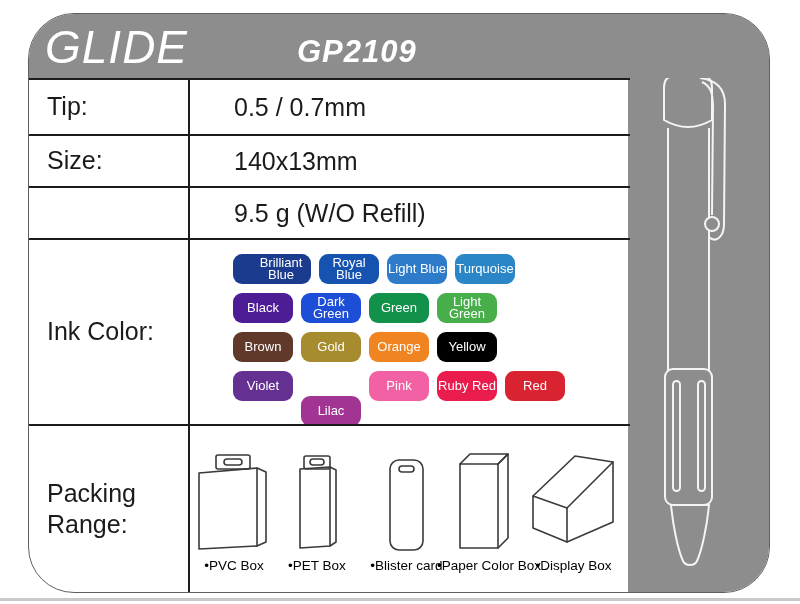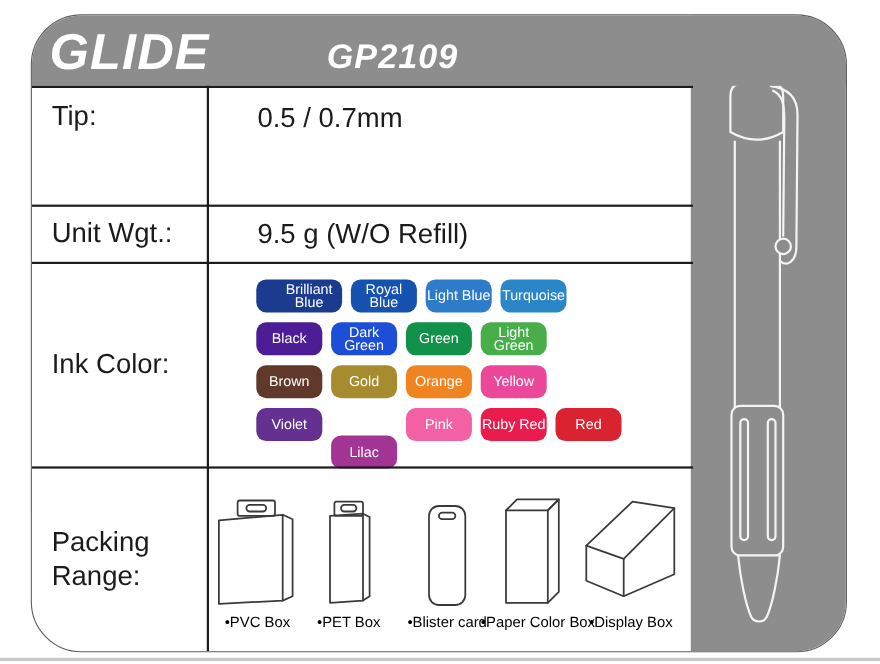--- a/index.html
+++ b/index.html
@@ -5,21 +5,21 @@
   html,body{margin:0;padding:0;background:#ffffff;}
   body{width:800px;height:604px;position:relative;overflow:hidden;
        font-family:"Liberation Sans","DejaVu Sans",sans-serif;color:#1b1b1b;}
 
   .card{position:absolute;left:28px;top:13px;width:742px;height:580px;
         box-sizing:border-box;border:1.5px solid #5f5f5f;border-radius:46px;
         background:#ffffff;overflow:hidden;}
 
   .gray-col{position:absolute;top:0;right:0;width:141px;height:100%;background:#8d8d8d;}
   .header{position:absolute;top:0;left:0;width:100%;height:64px;background:#8d8d8d;}
-  .brand{position:absolute;left:16px;top:6px;font-size:46px;font-weight:bold;
+  .brand{position:absolute;left:16px;top:6px;font-size:46px;font-weight:normal;
          font-style:italic;color:#ffffff;letter-spacing:1px;text-align:right;}
   .model{position:absolute;left:268px;top:20px;font-size:31px;font-weight:bold;
          font-style:italic;color:#ffffff;letter-spacing:1px;}
 
   .row{position:absolute;left:0;width:601px;border-top:2px solid #1c1c1c;box-sizing:border-box;}
   .r1{top:64px;height:56px;}
   .r2{top:120px;height:52px;}
   .r3{top:172px;height:52px;}
   .r4{top:224px;height:186px;}
   .r5{top:410px;height:168px;}
@@ -75,23 +75,26 @@
   <div class="header">
     <div class="brand">GLIDE</div>
     <div class="model">GP2109</div>
   </div>
 
   <div class="row r1">
     <div class="cell-label">Tip:</div>
     <div class="cell-value">0.5 / 0.7mm</div>
   </div>
 
+  <div class="row r2">
+    <div class="cell-label">Size:</div>
+    <div class="cell-value">140x13mm</div>
+  </div>
 
   <div class="row r3">
-    <div class="cell-label">Unit Wgt.:</div>
     <div class="cell-value">9.5 g (W/O Refill)</div>
   </div>
 
   <div class="row r4">
     <div class="cell-label">Ink Color:</div>
     <div class="swatches">
       <div class="sw-row">
         <div class="sw" style="background: rgb(27, 59, 142); padding-left: 18px;">
             <span>Brilliant Blue</span>
           </div>
@@ -122,21 +125,21 @@
       <div class="sw-row">
         <div class="sw" style="background: rgb(96, 57, 42);">
             <span>Brown</span>
           </div>
         <div class="sw" style="background: rgb(167, 140, 47);">
             <span>Gold</span>
           </div>
         <div class="sw" style="background: rgb(240, 132, 33);">
             <span>Orange</span>
           </div>
-        <div class="sw" style="background: #ec4899;">
+        <div class="sw" style="background: #000000;">
             <span>Yellow</span>
           </div>
       </div>
       <div class="sw-row">
         <div class="sw" style="background: rgb(100, 48, 146);">
             <span>Violet</span>
           </div>
         <div class="sw" style="background: rgb(162, 52, 147); margin-top: 25px;">
             <span>Lilac</span>
           </div>

